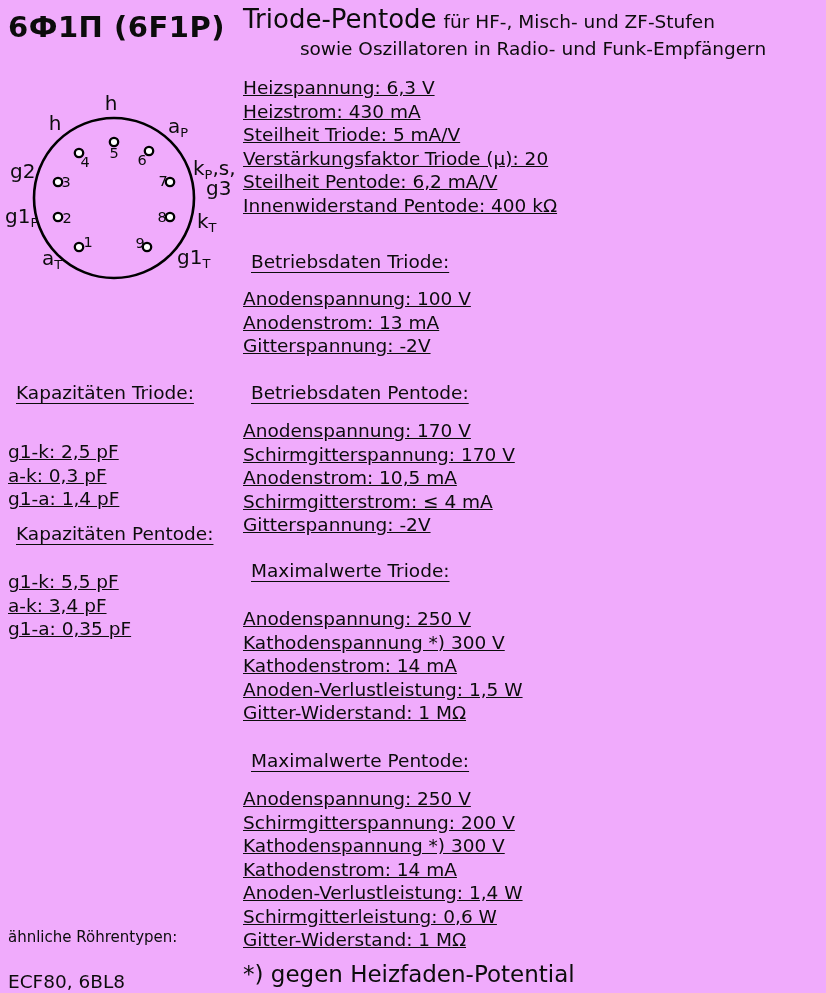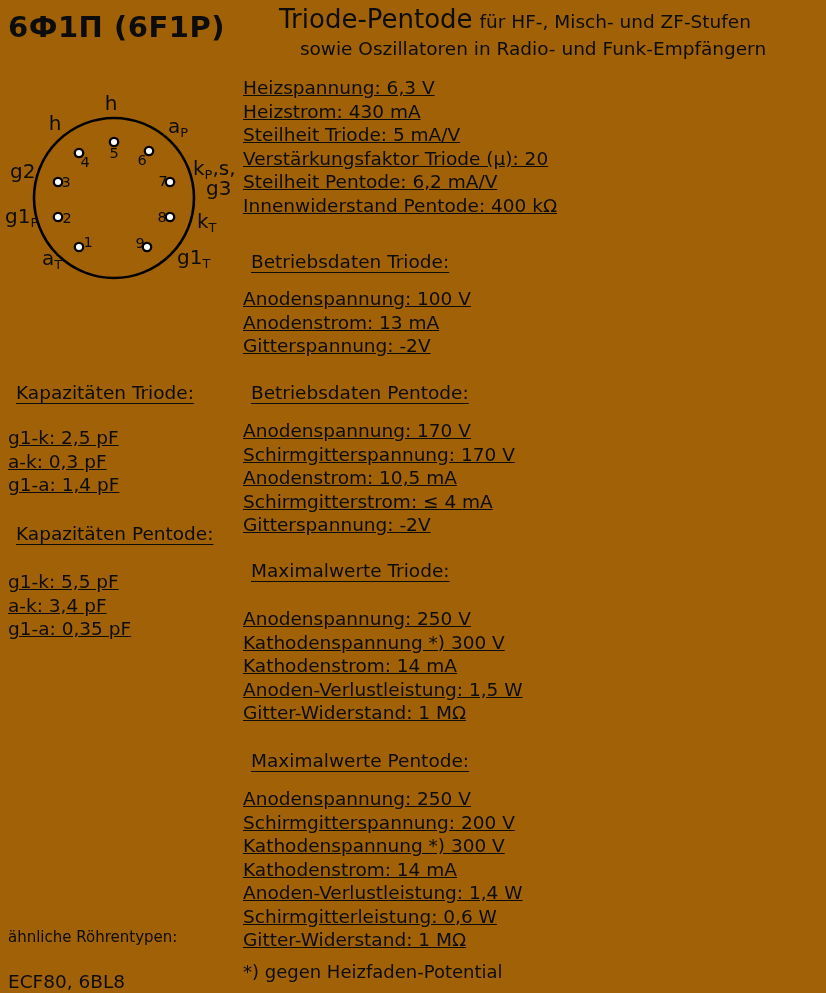--- a/index.html
+++ b/index.html
@@ -1,41 +1,41 @@
 <!DOCTYPE html>
 <html><head>
 <meta charset="utf-8">
 <style>
   html, body { margin: 0; padding: 0; background: #ffffff; }
   .page {
     position: relative;
     width: 826px;
     height: 993px;
-    background: #a16207;
+    background: #f0abfc;
     color: #0c0c0c;
     font-family: "DejaVu Sans", "Liberation Sans", sans-serif;
     overflow: hidden;
   }
 
   
   .title {
     position: absolute;
     left: 8px; top: 10px;
     margin: 0;
     font-size: 29px;
     font-weight: bold;
     letter-spacing: 0.5px;
     white-space: nowrap;
   }
   .subtitle {
     position: absolute;
     left: 243px; top: 4px;
     width: 580px;
   }
-  .subtitle .line1 { white-space: nowrap; margin-left: 36px; }
+  .subtitle .line1 { white-space: nowrap; }
   .subtitle .type { font-size: 26px; }
   .subtitle .usage { font-size: 18.5px; margin-left: 7px; }
   .subtitle .line2 { font-size: 18.5px; margin-top: 4px; text-align: center; }
 
   
   .sec { position: absolute; white-space: nowrap; }
   .sec h2 {
     margin: 8px;
     font-size: 18.5px;
     font-weight: normal;
@@ -47,27 +47,27 @@
   .sec li { font-size: 18.5px; line-height: 23.5px; }
 
   .col-right { left: 243px; }
   .col-left  { left: 8px; }
 
   #gen      { top: 76px; }
   #sec-bt   { top: 242px; }  #sec-bt ul { margin-top: 13px; }
   #sec-bp   { top: 373px; }  #sec-bp ul { margin-top: 14px; }
   #sec-mt   { top: 551px; }  #sec-mt ul { margin-top: 24px; }
   #sec-mp   { top: 741px; }  #sec-mp ul { margin-top: 14px; }
-  #kap-t    { top: 373px; }  #kap-t ul  { margin-top: 21px; }
+  #kap-t    { top: 373px; }  #kap-t ul  { margin-top: 35px; }
   #kap-p    { top: 514px; }  #kap-p ul  { margin-top: 24px; }
 
   .footnote {
     position: absolute;
     left: 243px; top: 961px;
-    font-size: 18px;
+    font-size: 23px;
     white-space: nowrap;
   }
   .similar-label {
     position: absolute;
     left: 8px; top: 928px;
     font-size: 15px;
     white-space: nowrap;
   }
   .similar-value {
     position: absolute;

